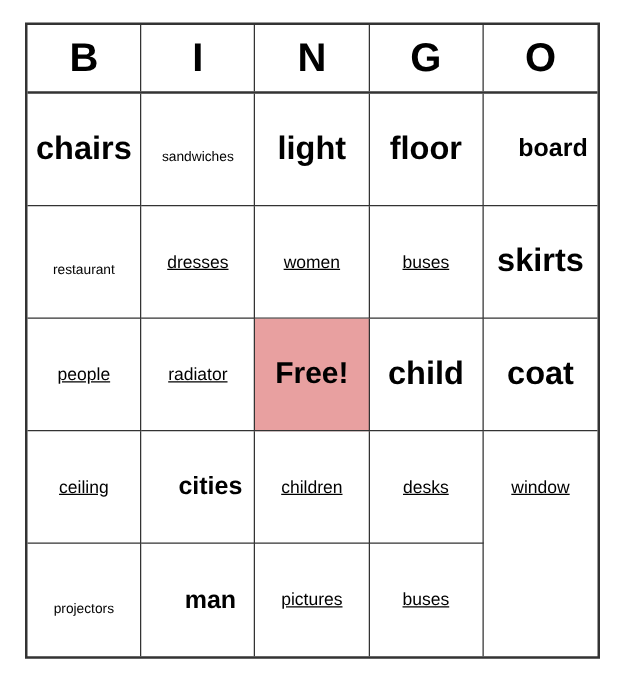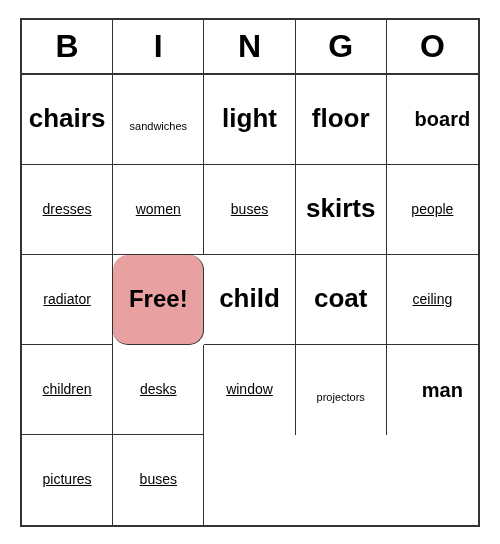--- a/index.html
+++ b/index.html
@@ -85,21 +85,20 @@
     }
 
     .cell-text-small {
       font-size: 11px;
       line-height: 1.2;
       margin-top: 16px;
     }
 
     .free-cell {
       background-color: #e8a0a0;
-      border-radius: 15px;
     }
 
     .free-cell .cell-text-large {
       font-size: 24px;
     }
   </style>
 </head>
 <body>
 
 <div class="bingo-card">
@@ -120,20 +119,23 @@
       <div class="bingo-cell">
         <span class="cell-text-large">light</span>
       </div>
       <div class="bingo-cell">
         <span class="cell-text-large">floor</span>
       </div>
       <div class="bingo-cell">
         <span class="cell-text-medium">board</span>
       </div>
       <div class="bingo-cell">
+        <span class="cell-text-small">restaurant</span>
+      </div>
+      <div class="bingo-cell">
         <span class="cell-text">dresses</span>
       </div>
       <div class="bingo-cell">
         <span class="cell-text">women</span>
       </div>
       <div class="bingo-cell">
         <span class="cell-text">buses</span>
       </div>
       <div class="bingo-cell">
         <span class="cell-text-large">skirts</span>
@@ -150,20 +152,23 @@
       <div class="bingo-cell">
         <span class="cell-text-large">child</span>
       </div>
       <div class="bingo-cell">
         <span class="cell-text-large">coat</span>
       </div>
       <div class="bingo-cell">
         <span class="cell-text">ceiling</span>
       </div>
       <div class="bingo-cell">
+        <span class="cell-text-medium">cities</span>
+      </div>
+      <div class="bingo-cell">
         <span class="cell-text">children</span>
       </div>
       <div class="bingo-cell">
         <span class="cell-text">desks</span>
       </div>
       <div class="bingo-cell">
         <span class="cell-text">window</span>
       </div>
       <div class="bingo-cell">
         <span class="cell-text-small">projectors</span>

